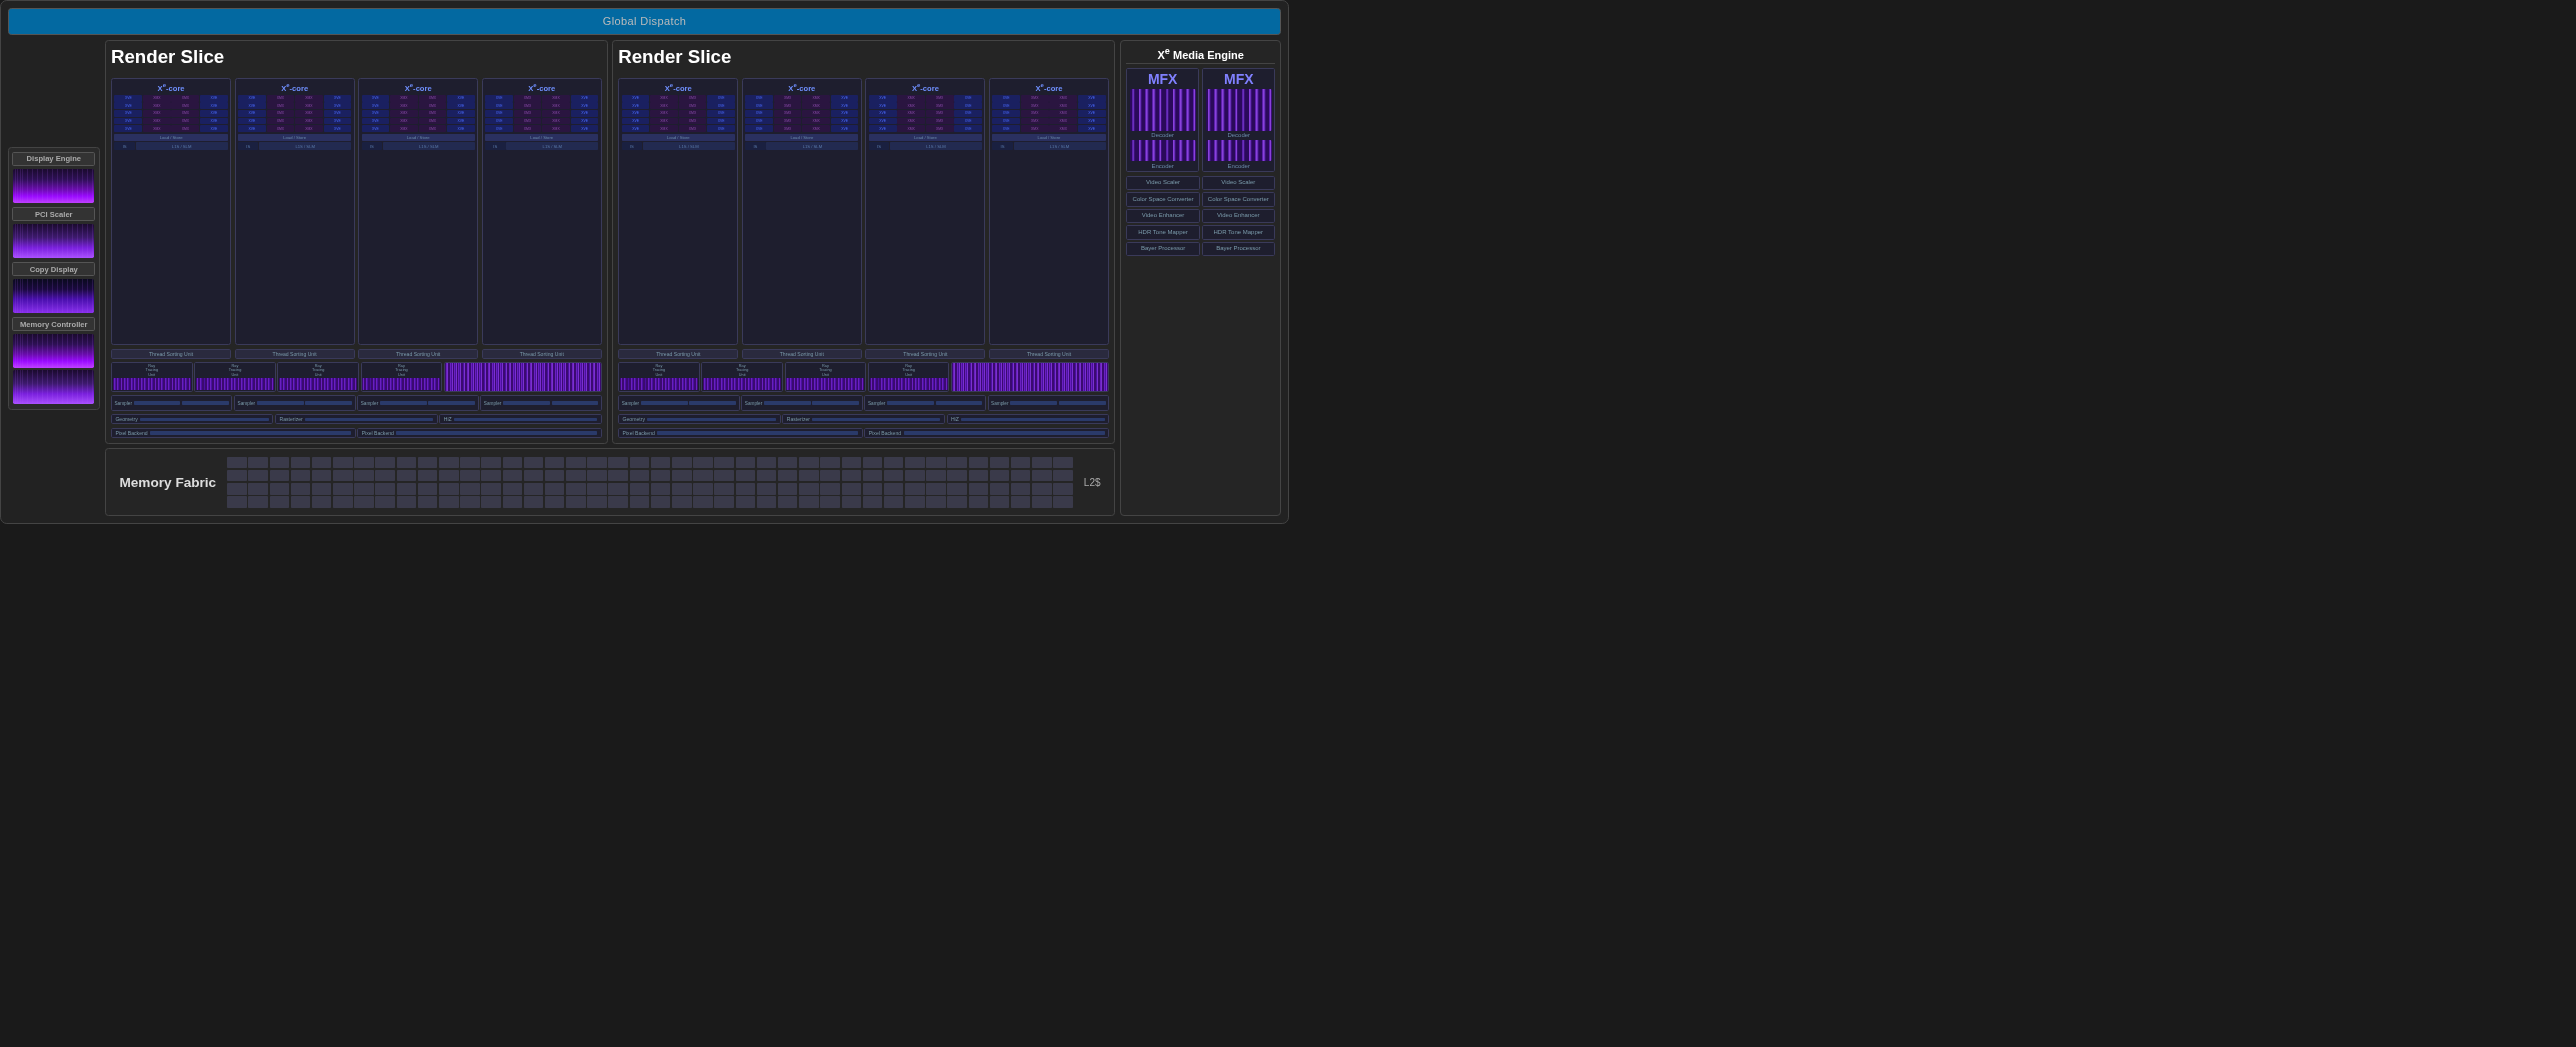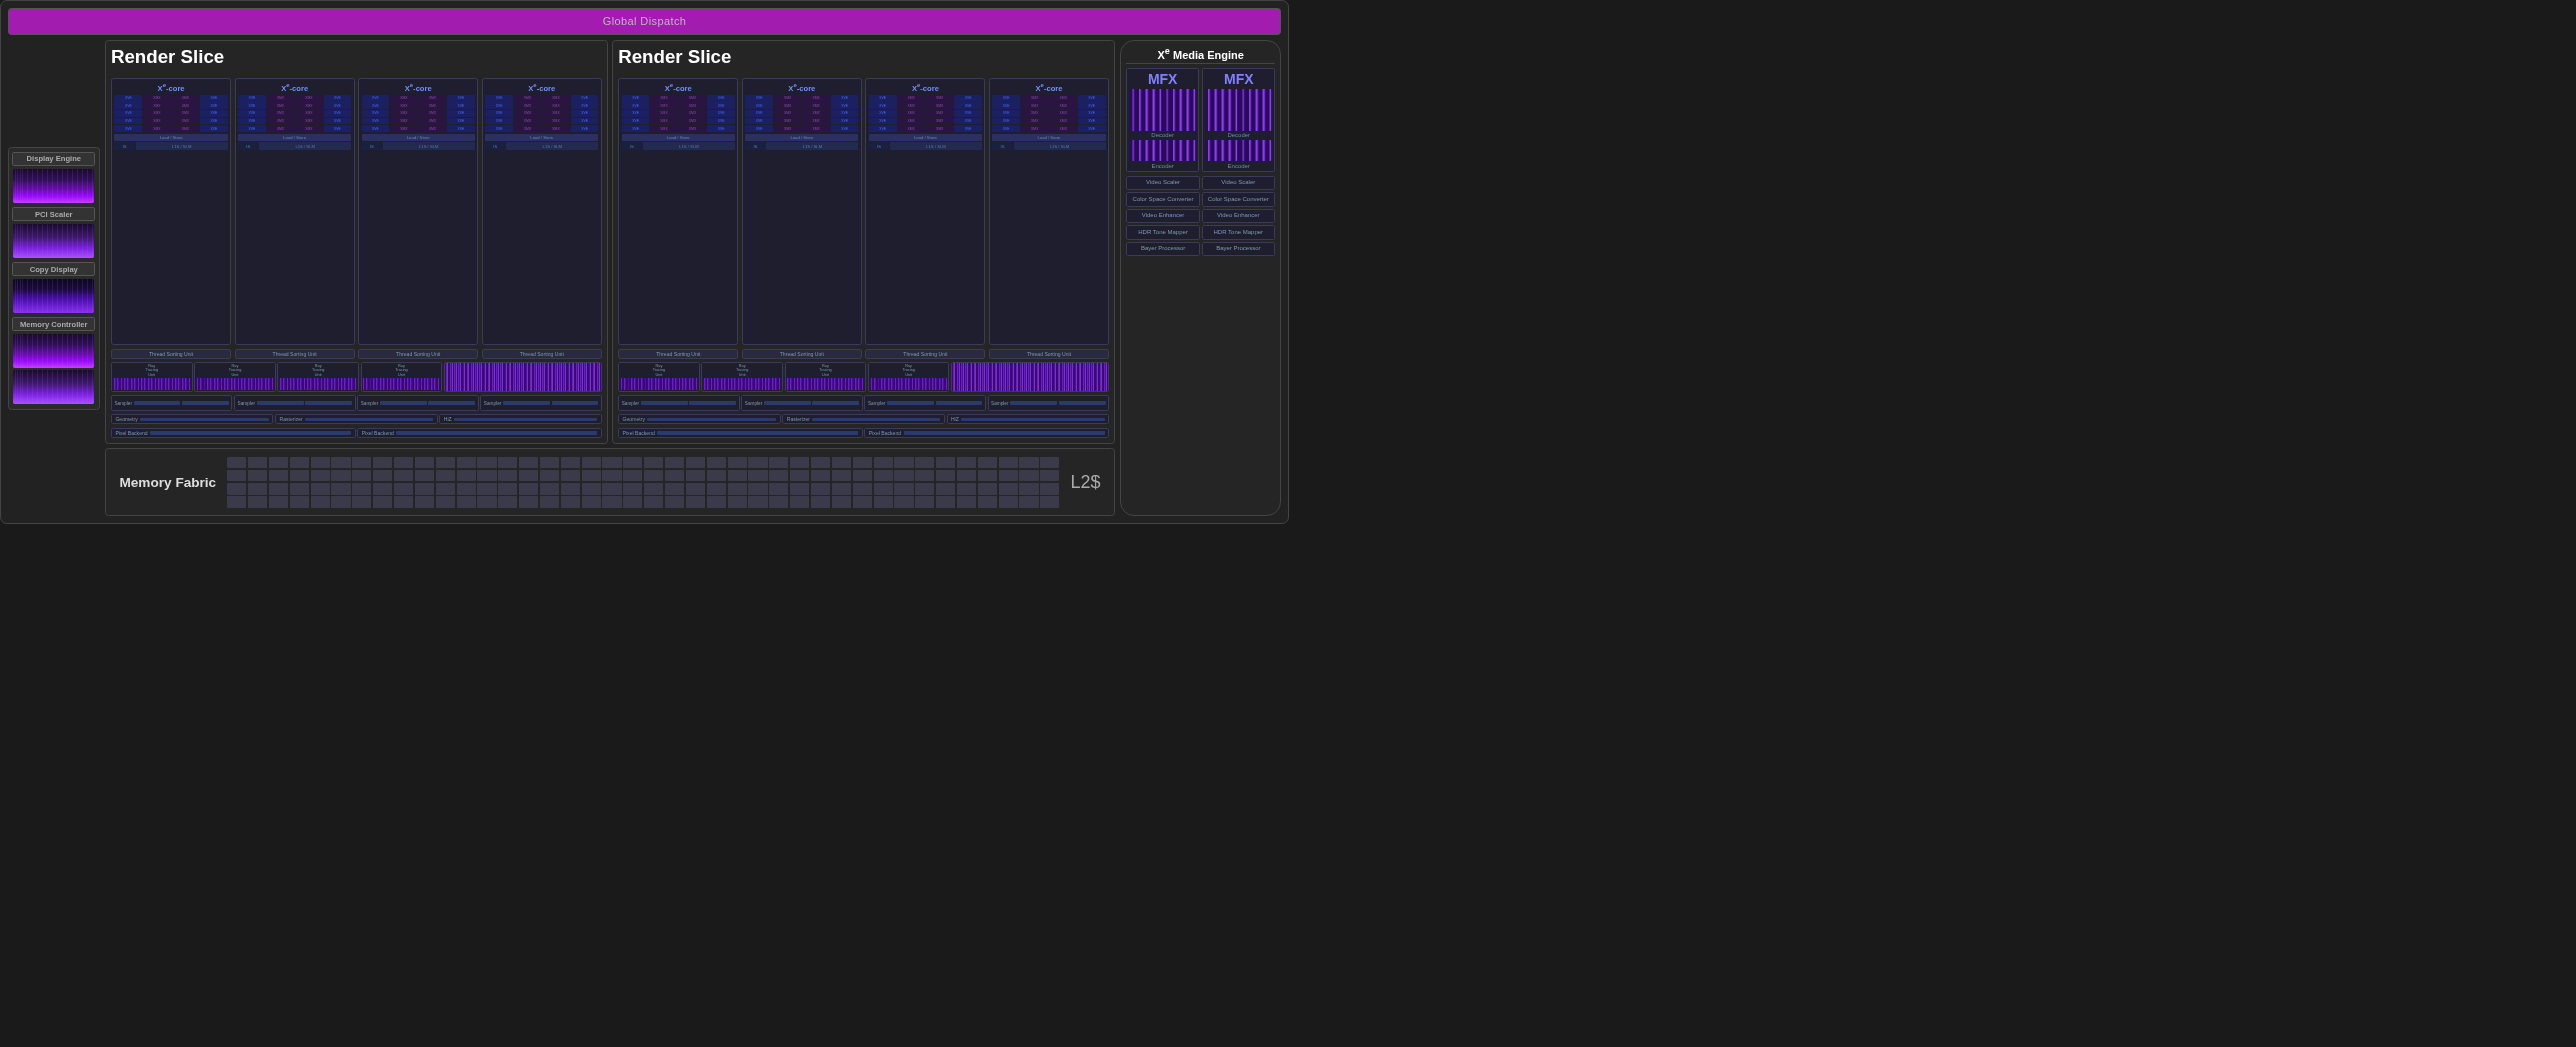--- a/index.html
+++ b/index.html
@@ -19,21 +19,21 @@
       padding: 6.8px;
       width: 1289px;
       height: 524px;
       display: flex;
       flex-direction: column;
       gap: 5.1px;
     }
 
     
     .global-dispatch {
-      background: #a21caf;
+      background: #0369a1;
       border: 1.3px solid #555;
       border-radius: 3.4px;
       height: 27px;
       display: flex;
       align-items: center;
       justify-content: center;
       font-size: 11px;
       color: #bbb;
       letter-spacing: 0.4px;
     }
@@ -328,31 +328,31 @@
       grid-template-rows: repeat(4, 1fr);
       gap: 1.7px;
     }
 
     .memory-cell {
       background: #3a3a4a;
       border-radius: 0.8px;
     }
 
     .l2-label {
-      font-size: 18px;
+      font-size: 10px;
       color: #aaa;
       flex: 0 0 auto;
     }
 
     
     .right-panel {
       width: 161px;
       background: #252525;
       border: 1.3px solid #444;
-      border-radius: 14px;
+      border-radius: 4px;
       padding: 5.1px;
       display: flex;
       flex-direction: column;
       gap: 3.4px;
     }
 
     .media-engine-title {
       font-size: 11px;
       font-weight: bold;
       color: #fff;

